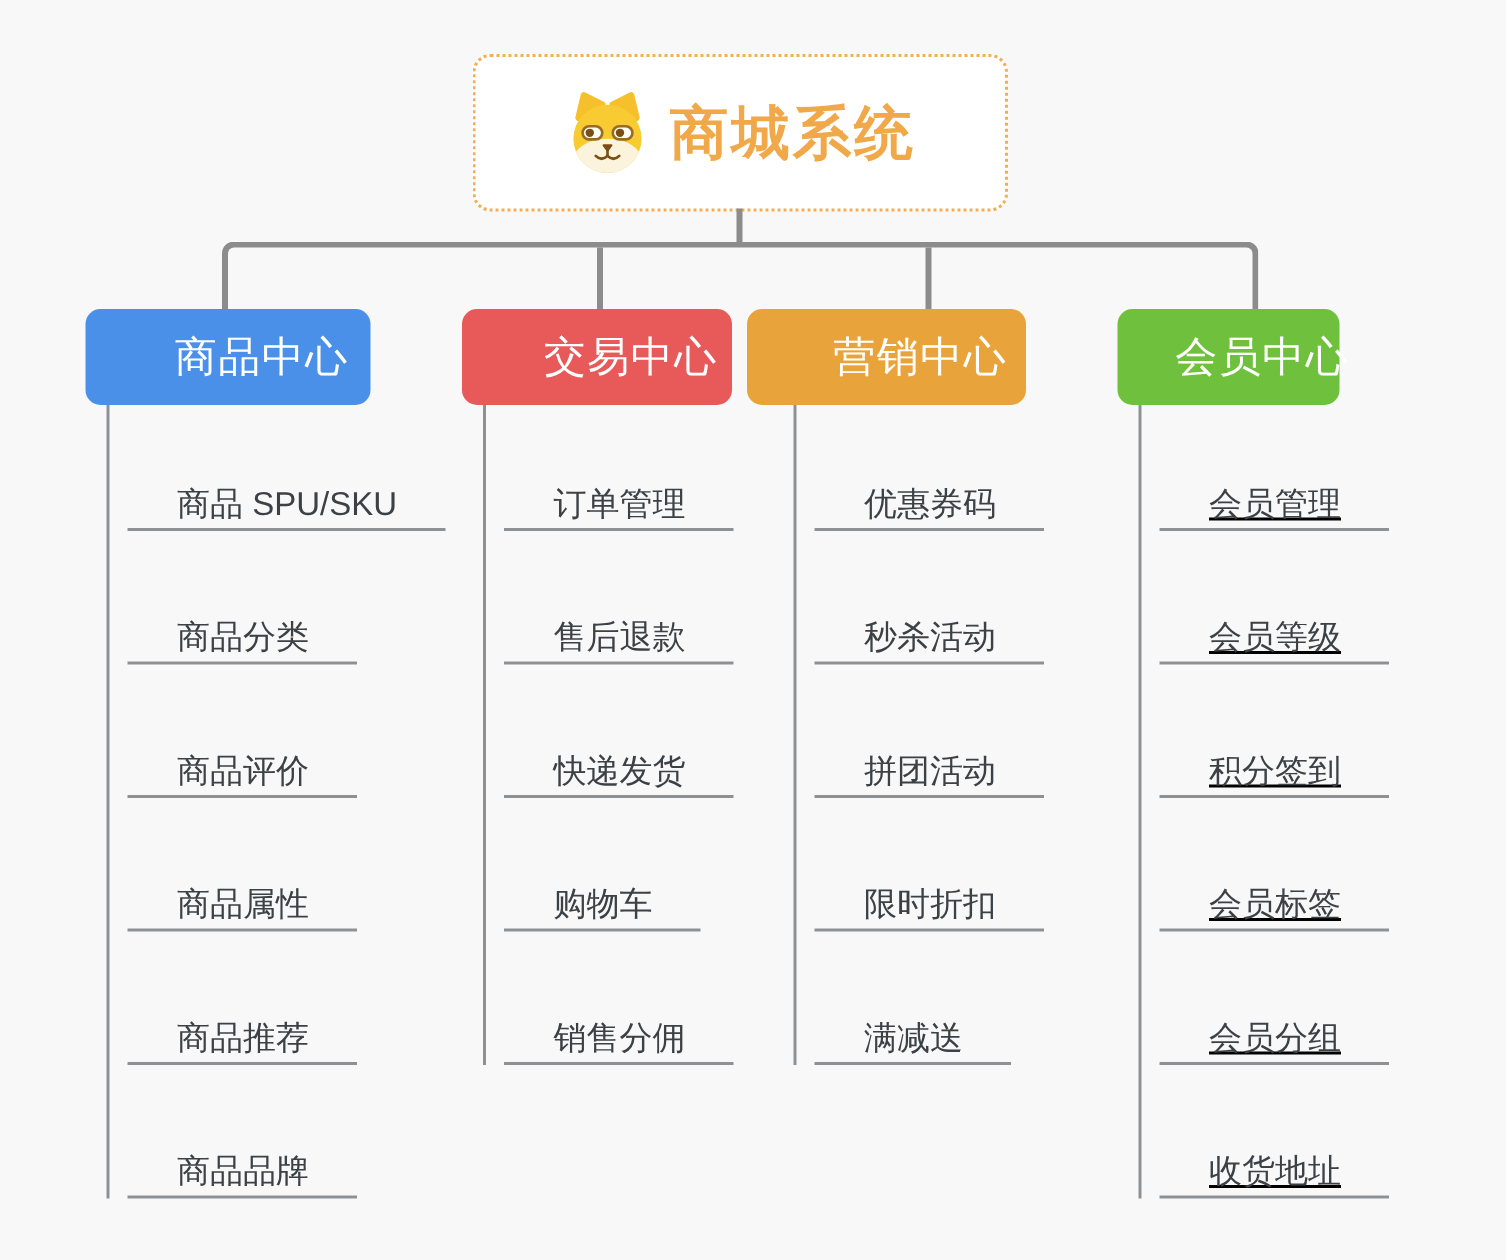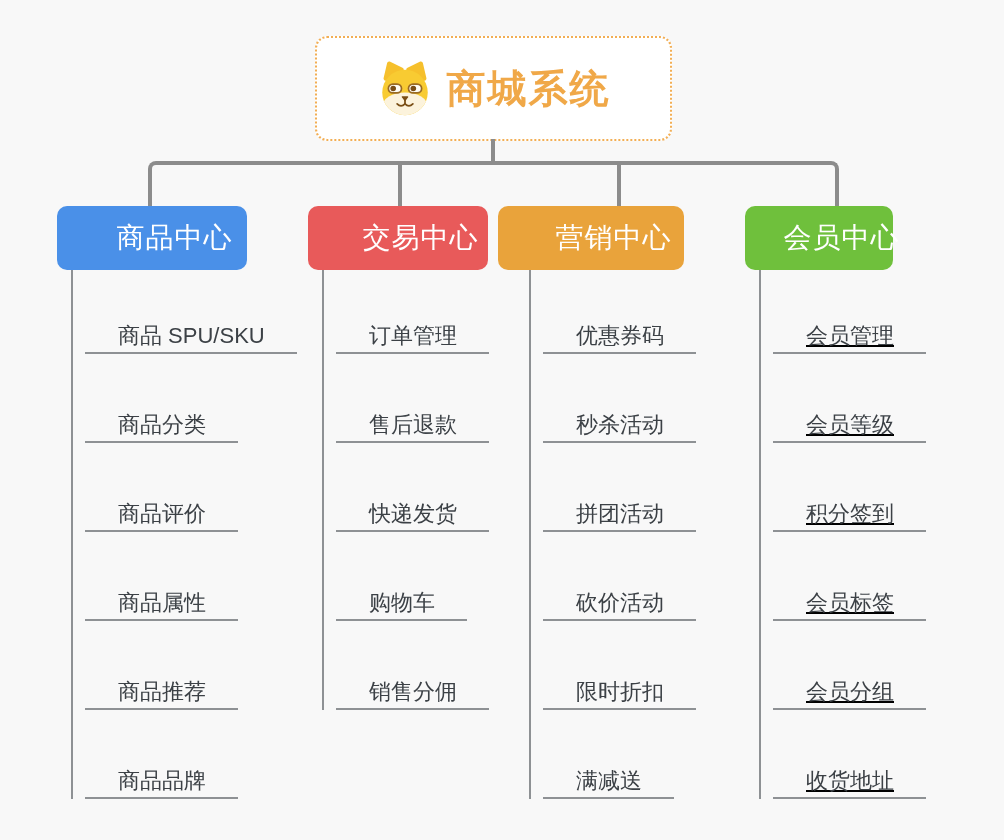--- a/index.html
+++ b/index.html
@@ -148,21 +148,20 @@
       <div class="child-item">购物车</div>
       <div class="child-item">销售分佣</div>
     </div>
     <div class="branch-box" style="left: 498px; width: 186px; background: rgb(233, 163, 59);">
       <span>营销中心</span>
     </div>
     <div class="child-column" style="left: 529px;">
       <div class="child-item">优惠券码</div>
       <div class="child-item">秒杀活动</div>
       <div class="child-item">拼团活动</div>
-      <div class="child-item">砍价活动</div>
       <div class="child-item">限时折扣</div>
       <div class="child-item">满减送</div>
     </div>
     <div class="branch-box" style="left: 745px; width: 148px; background: rgb(111, 192, 60);">
       <span>会员中心</span>
     </div>
     <div class="child-column" style="left: 759px; text-decoration: underline;">
       <div class="child-item">会员管理</div>
       <div class="child-item">会员等级</div>
       <div class="child-item">积分签到</div>

